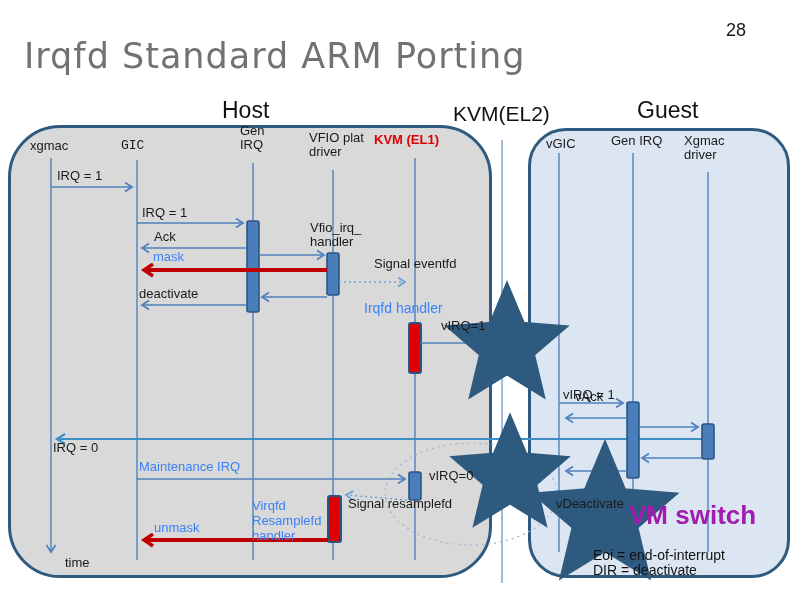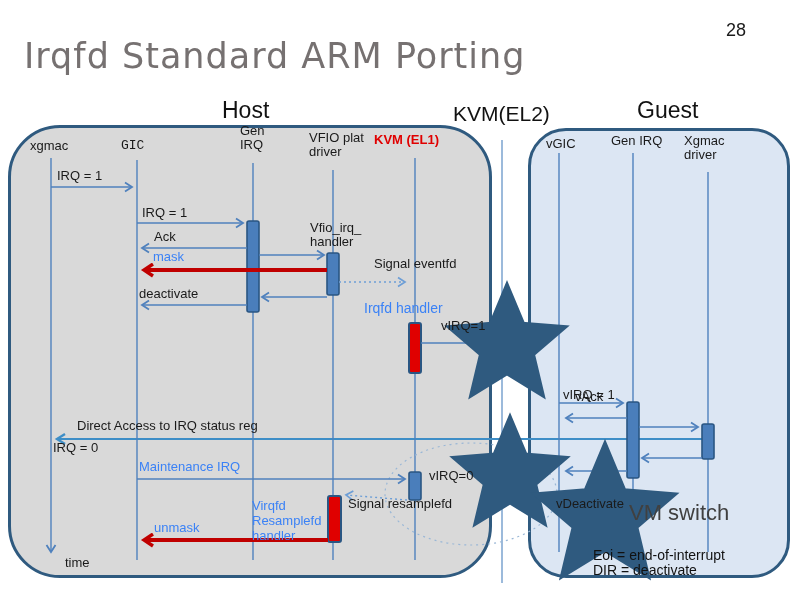--- a/index.html
+++ b/index.html
@@ -9,21 +9,21 @@
          letter-spacing:1px;font-family:"DejaVu Sans","Liberation Sans",sans-serif;}
   .pagenum{position:absolute;left:726px;top:20px;font-size:18px;color:#1a1a1a;}
   .hdr{position:absolute;font-size:23px;color:#111;text-align:right;}
   .box{position:absolute;border:3px solid #2f5a7f;box-sizing:border-box;}
   .host-box{left:8px;top:125px;width:484px;height:453px;border-radius:52px;background:#d9d9d9;}
   .guest-box{left:528px;top:128px;width:262px;height:450px;border-radius:38px;background:#dce6f3;}
   svg.overlay{position:absolute;left:0;top:0;pointer-events:none;}
   .lbl{position:absolute;font-size:13px;color:#1a1a1a;white-space:pre-line;line-height:14px;}
   .red{color:#3b82f6;font-weight:normal;}
   .kvm1{color:#e00000;font-weight:bold;}
-  .vmswitch{position:absolute;font-size:22px;font-weight:normal;color:#404040;}
+  .vmswitch{position:absolute;font-size:26px;font-weight:bold;color:#a21caf;}
   .note{position:absolute;font-size:14px;color:#111;}
 </style>
 </head>
 <body>
 
 <div class="slide">
 
   <div class="title">Irqfd Standard ARM Porting</div>
   <div class="pagenum">28</div>
 
@@ -113,21 +113,20 @@
   <div class="lbl" style="left:57px;top:169px;">IRQ = 1</div>
   <div class="lbl" style="left:142px;top:206px;">IRQ = 1</div>
   <div class="lbl" style="left:154px;top:230px;">Ack</div>
   <div class="lbl red" style="left:153px;top:250px;">mask</div>
   <div class="lbl" style="left:310px;top:221px;">Vfio_irq_
 handler</div>
   <div class="lbl" style="left:374px;top:257px;">Signal eventfd</div>
   <div class="lbl" style="left:139px;top:287px;">deactivate</div>
   <div class="lbl red" style="left:364px;top:301px;font-size:14px;">Irqfd handler</div>
   <div class="lbl" style="left:441px;top:319px;">vIRQ=1</div>
-  <div class="lbl" style="left:77px;top:419px;">Direct Access to IRQ status reg</div>
   <div class="lbl" style="left:53px;top:441px;">IRQ = 0</div>
   <div class="lbl red" style="left:139px;top:460px;">Maintenance IRQ</div>
   <div class="lbl" style="left:429px;top:469px;">vIRQ=0</div>
   <div class="lbl" style="left:348px;top:497px;">Signal resamplefd</div>
   <div class="lbl red" style="left:252px;top:498px;line-height:15px;">Virqfd
 Resamplefd
 handler</div>
   <div class="lbl red" style="left:154px;top:521px;">unmask</div>
   <div class="lbl" style="left:65px;top:556px;">time</div>
 

